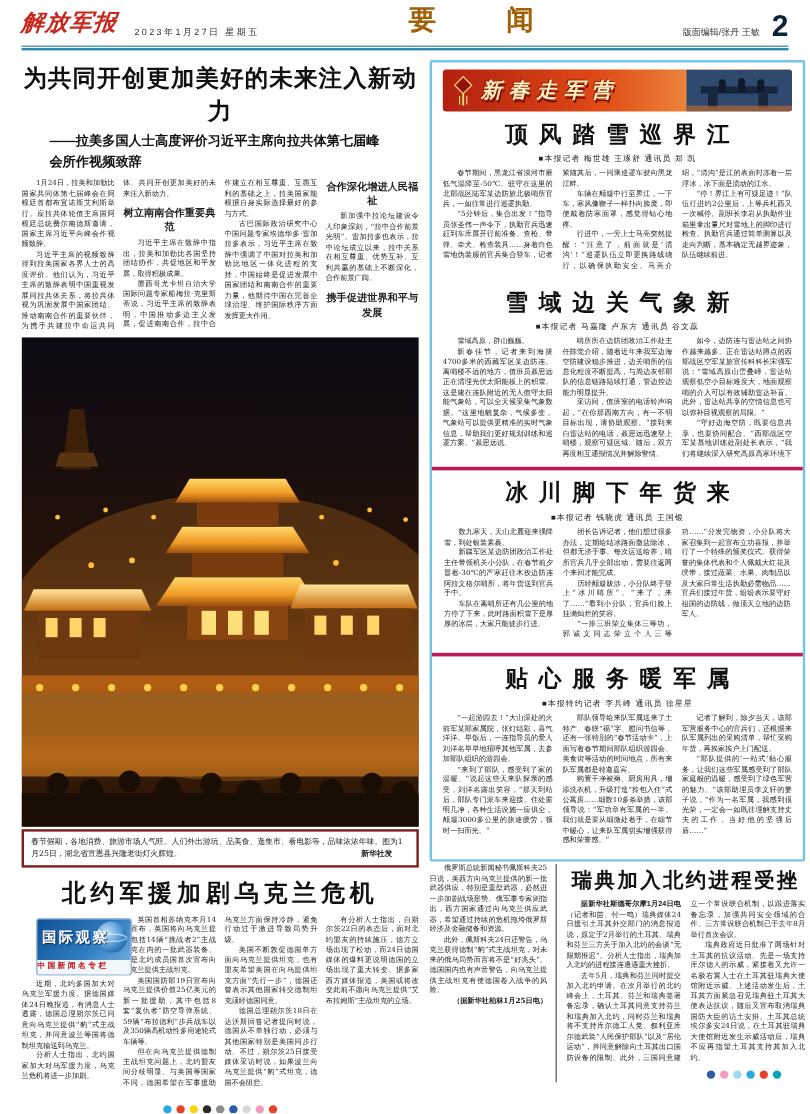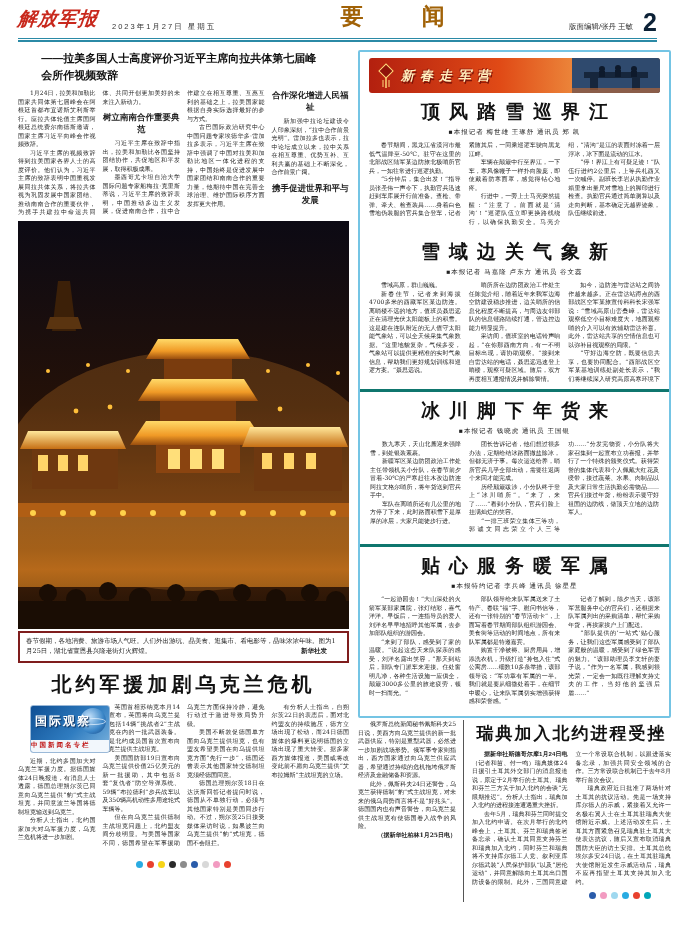--- a/index.html
+++ b/index.html
@@ -50,30 +50,30 @@
   .intl-logo .t2{position:absolute;left:0;bottom:0;width:100%;background:#f2f7fc;color:#c01818;
              font-size:6.5px;font-weight:bold;letter-spacing:2px;padding:1px 0;}
   .dots{display:flex;gap:4px;justify-content:center;margin-top:6px;}
   .dot{width:7px;height:7px;border-radius:50%;display:inline-block;}
   
   .rbox{border:2px solid #74c4e4;border-radius:2px;padding:6px 9px 4px 9px;height:668px;
         box-sizing:border-box;overflow:hidden;}
   .banner{height:35px;border-radius:3px;display:flex;align-items:center;overflow:hidden;
         background:linear-gradient(90deg,#b3200f 0%,#e04a16 45%,#f09c48 80%,#c86a30 100%);position:relative;}
   .banner .knot{margin:0 4px 0 6px;flex:none;}
-  .banner .btxt{flex:1;font-size:13px;font-weight:bold;font-style:italic;color:#ffeebe;
+  .banner .btxt{flex:1;font-size:17px;font-weight:bold;font-style:italic;color:#ffeebe;
         letter-spacing:6px;text-shadow:1px 2px 0 #7a1408, -1px -1px 0 #9c2210;white-space:nowrap;}
   .banner .bimg{flex:none;width:88px;height:35px;}
   .r-art{margin-top:6px;}
   .r-title{font-size:19px;font-weight:bold;text-align:center;letter-spacing:9px;text-indent:9px;
         margin:4px 0 3px 0;white-space:nowrap;}
   .byline{font-size:6.5px;text-align:center;color:#222;letter-spacing:1px;margin-bottom:4px;}
   .r-body{column-count:3;column-gap:8px;}
   .hA{height:104px;} .hB{height:92px;} .hC{height:100px;} .hD{height:114px;}
-  .redbox{border:3px solid #0f766e;margin:4px -13px 2px -13px;padding:2px 11px 4px 11px;}
+  .redbox{border:3px solid #be185d;margin:4px -13px 2px -13px;padding:2px 11px 4px 11px;}
   
   .br{display:flex;margin-top:2px;height:182px;justify-content:center;}
   .br-cont{width:98px;flex:none;padding-right:7px;height:100%;overflow:hidden;}
   .br-cont .cols1{height:100%;}
   .sweden{flex:1;border-left:1px solid #555;padding-left:8px;}
   .s-title{font-size:17px;font-weight:bold;text-align:center;letter-spacing:2px;margin:2px 0 5px 0;}
   .s-body{column-count:2;column-gap:8px;height:138px;}
   .s-body .lead{font-weight:bold;font-family:"Liberation Sans",sans-serif;}
   .dots-r{justify-content:flex-end;padding-right:20px;margin-top:4px;}
 </style>
@@ -89,20 +89,21 @@
     <span class="hdr-ed">版面编辑/张丹 王敏</span>
     <span class="hdr-page">2</span>
   </div>
   <div class="hdr-rule"></div>
   <div class="hdr-rule2"></div>
 
   <div class="content">
 
     <div class="lcol">
       <div>
+        <div class="m-title">为共同开创更加美好的未来注入新动力</div>
         <div class="m-sub">——拉美多国人士高度评价习近平主席向拉共体第七届峰会所作视频致辞</div>
         <div class="cols m-body">
           <p>1月24日，拉美和加勒比国家共同体第七届峰会在阿根廷首都布宜诺斯艾利斯举行。应拉共体轮值主席国阿根廷总统费尔南德斯邀请，国家主席习近平向峰会作视频致辞。</p>
           <p>习近平主席的视频致辞得到拉美国家各界人士的高度评价。他们认为，习近平主席的致辞表明中国重视发展同拉共体关系，将拉共体视为巩固发展中国家团结、推动南南合作的重要伙伴，为携手共建拉中命运共同体、共同开创更加美好的未来注入新动力。</p>
           <p class="inhead">树立南南合作重要典范</p>
           <p>习近平主席在致辞中指出，拉美和加勒比各国坚持团结协作，共促地区和平发展，取得积极成果。</p>
           <p>墨西哥尤卡坦自治大学国际问题专家船梅拉·克里斯蒂说，习近平主席的致辞表明，中国推动多边主义发展，促进南南合作，拉中合作建立在相互尊重、互惠互利的基础之上，拉美国家能根据自身实际选择最好的参与方式。</p>
           <p>古巴国际政治研究中心中国问题专家埃德华多·雷加拉多表示，习近平主席在致辞中强调了中国对拉美和加勒比地区一体化进程的支持，中国始终是促进发展中国家团结和南南合作的重要力量，他期待中国在完善全球治理、维护国际秩序方面发挥更大作用。</p>
           <p class="inhead">合作深化增进人民福祉</p>
           <p>新加强中拉论坛建设令人印象深刻，“拉中合作前景光明”。雷加拉多也表示，拉中论坛成立以来，拉中关系在相互尊重、优势互补、互利共赢的基础上不断深化，合作前景广阔。</p>

